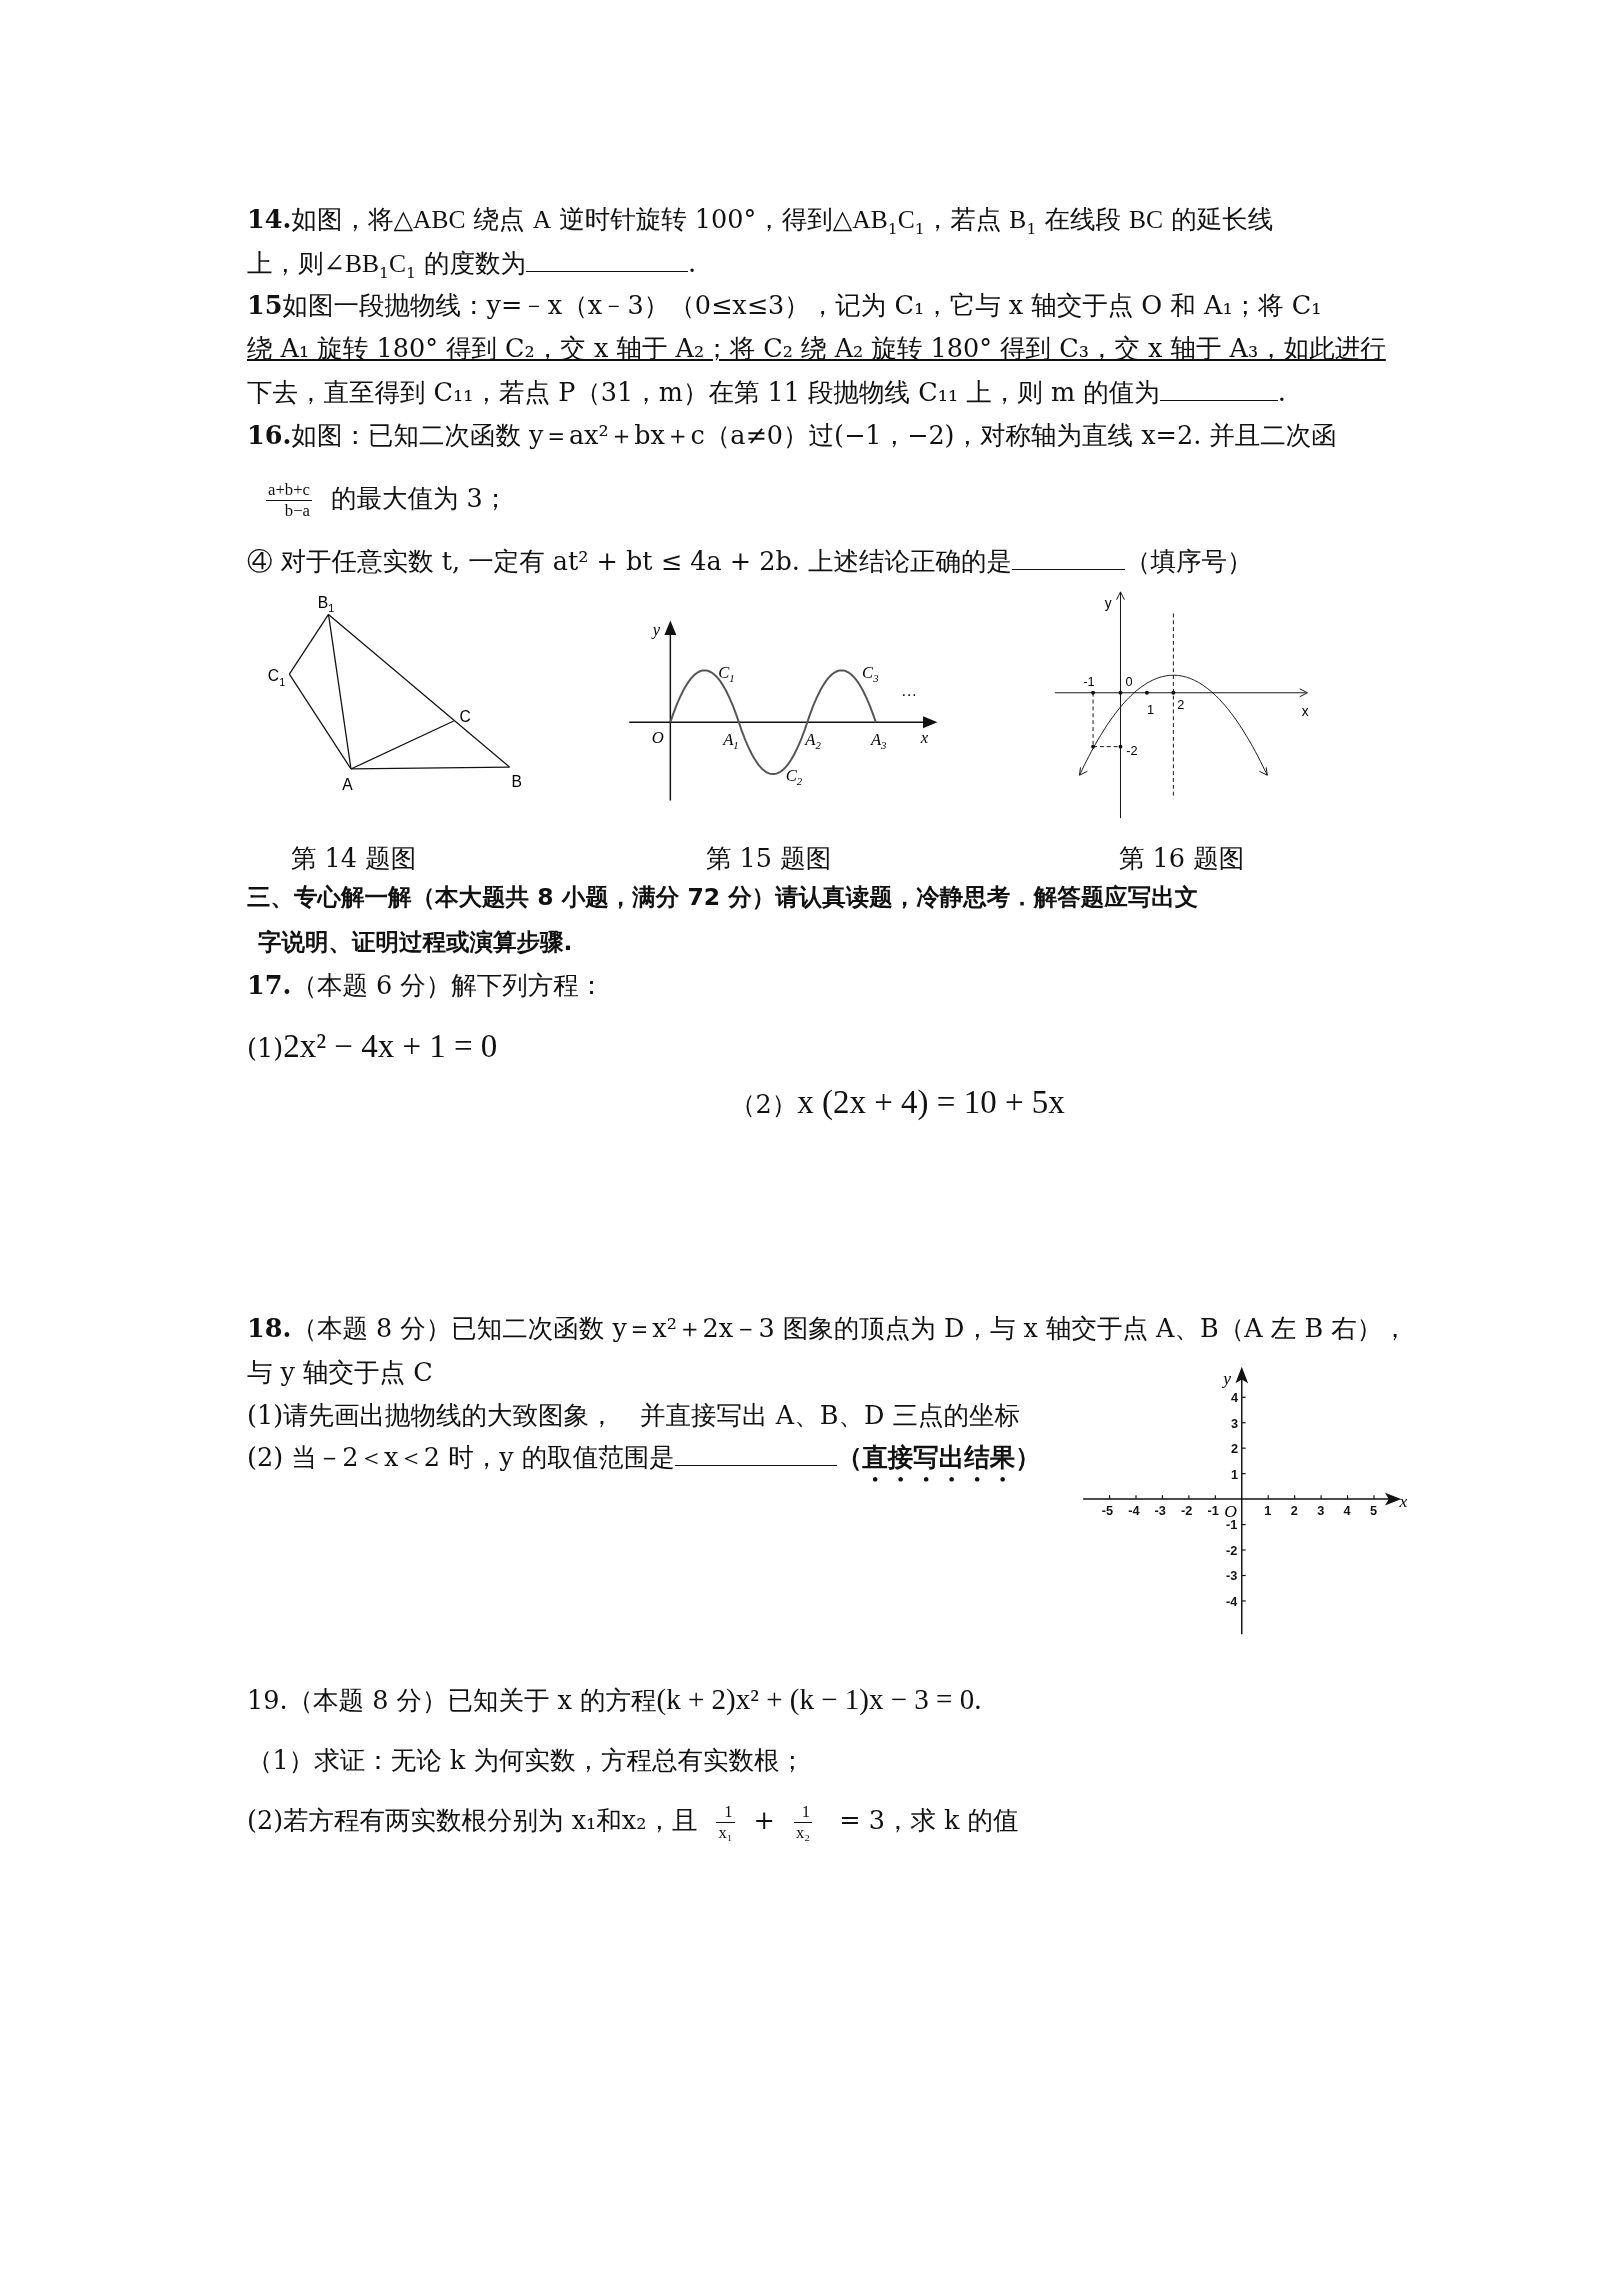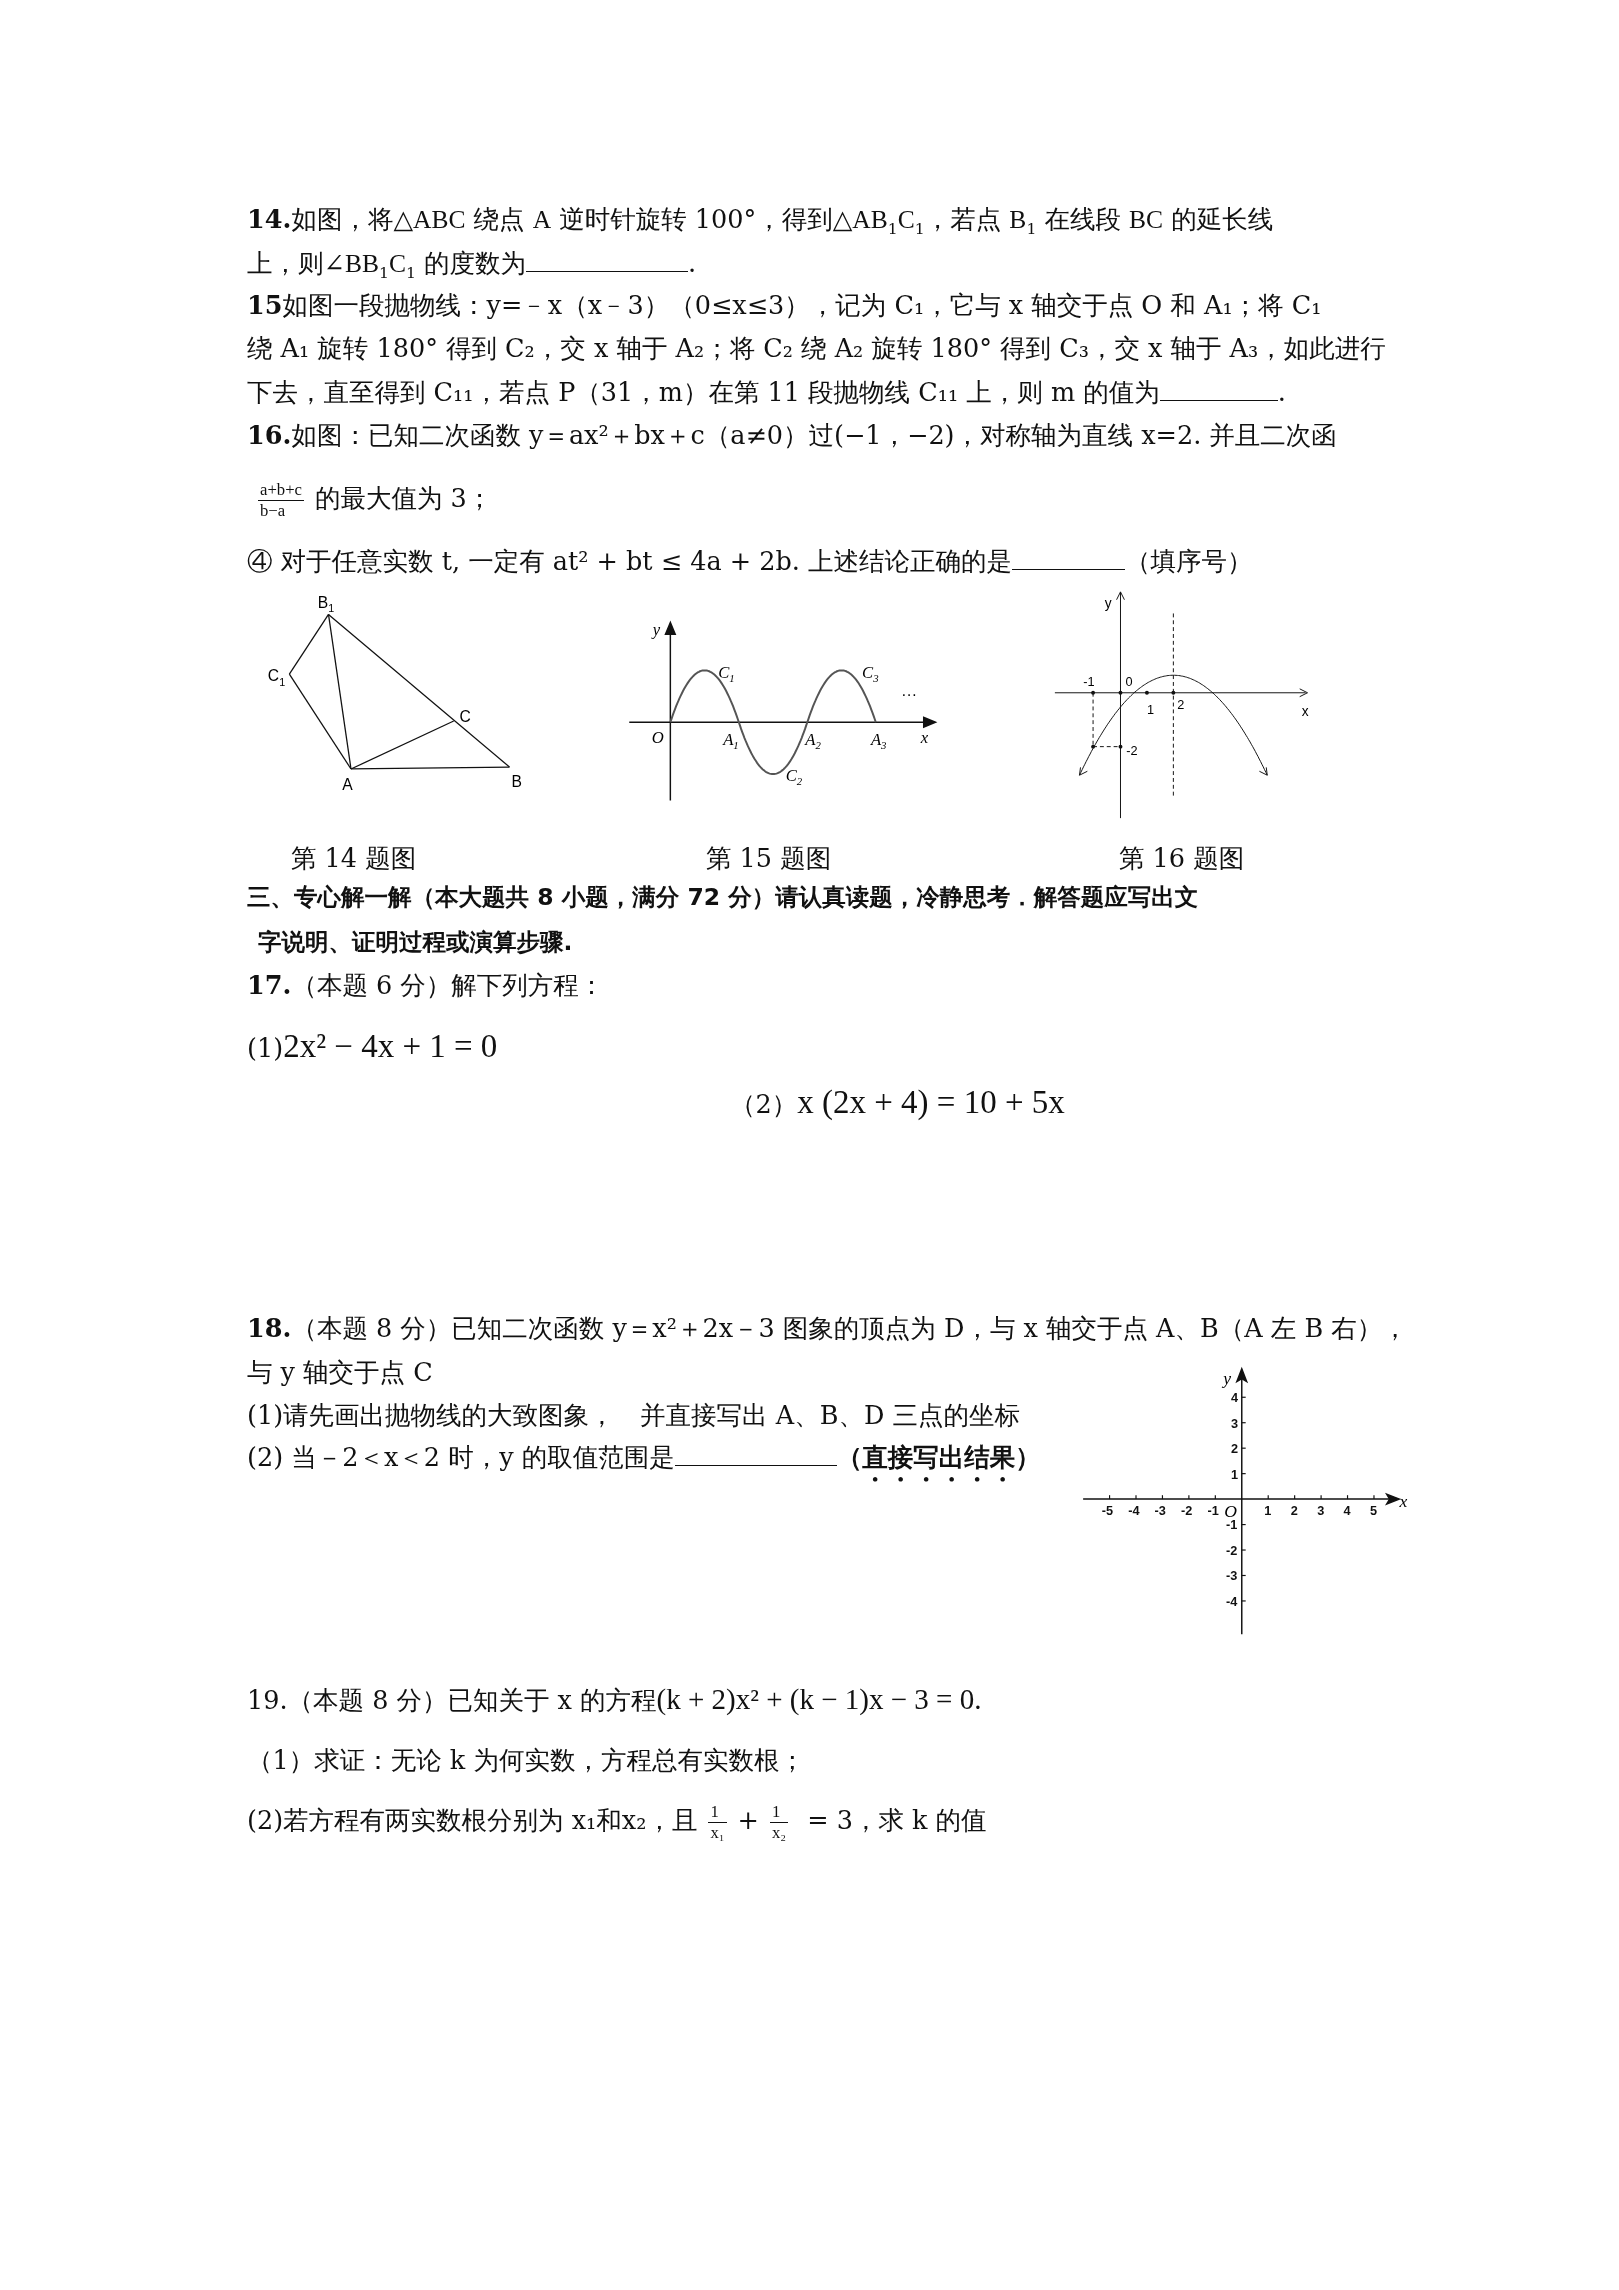--- a/index.html
+++ b/index.html
@@ -3,21 +3,21 @@
 <meta charset="utf-8">
 <style>
   html, body { margin:0; padding:0; background:#ffffff; }
   body { width:1619px; height:2291px; position:relative; overflow:hidden;
          font-family:"DejaVu Serif","Liberation Serif",serif; color:#111; }
   .line { position:absolute; left:247px; font-size:25.5px; line-height:31px; white-space:nowrap; }
   .i { font-family:"Liberation Serif",serif; }
   .b { font-weight:bold; }
   .blank { display:inline-block; border-bottom:1.5px solid #111; height:23.5px; vertical-align:baseline; }
   sub, sup { font-size:15.7px; }
-  .frac { display:inline-block; vertical-align:middle; text-align:left; font-size:16.7px; line-height:19.6px; margin:0 11px; }
+  .frac { display:inline-block; vertical-align:middle; text-align:right; font-size:16.7px; line-height:19.6px; margin:0 19px; }
   .frac .num { display:block; border-bottom:1.5px solid #111; padding:0 2px; }
   .frac .den { display:block; padding:0 2px; }
   .eq { font-family:"Liberation Serif",serif; font-size:33px; }
   .dotted { text-emphasis: dot; -webkit-text-emphasis: dot; text-emphasis-position: under; -webkit-text-emphasis-position: under; }
   .caption { position:absolute; font-size:25.5px; }
   svg text { font-family:"Liberation Sans",sans-serif; }
   svg .serif { font-family:"Liberation Serif",serif; font-style:italic; }
 </style>
 </head>
 <body>
@@ -25,21 +25,21 @@
 <div class="line" style="top:204px;">
   <span class="b">14.</span><span>如图，将△</span><span class="i">ABC</span><span> 绕点 </span><span class="i">A</span><span> 逆时针旋转 100°，得到△</span><span class="i">AB</span><sub>1</sub><span class="i">C</span><sub>1</sub><span>，若点 </span><span class="i">B</span><sub>1</sub><span> 在线段 </span><span class="i">BC</span><span> 的延长线</span>
 </div>
 <div class="line" style="top:247px;">
   <span>上，则∠</span><span class="i">BB</span><sub>1</sub><span class="i">C</span><sub>1</sub><span> 的度数为</span><span class="blank" style="width:162px;"></span><span>.</span>
 </div>
 
 <div class="line" style="top:290px;">
   <span class="b">15</span><span>如图一段抛物线：y=﹣x（x﹣3）（0≤x≤3），记为 C₁，它与 x 轴交于点 O 和 A₁；将 C₁</span>
 </div>
-<div class="line" style="top:333px;">
+<div class="line" style="top:333px;text-decoration:underline;">
   <span>绕 A₁ 旋转 180° 得到 C₂，交 x 轴于 A₂；将 C₂ 绕 A₂ 旋转 180° 得到 C₃，交 x 轴于 A₃，如此进行</span>
 </div>
 <div class="line" style="top:376px;">
   <span>下去，直至得到 C₁₁，若点 P（31，m）在第 11 段抛物线 C₁₁ 上，则 m 的值为</span><span class="blank" style="width:118px;"></span><span>.</span>
 </div>
 
 <div class="line" style="top:420px;">
   <span class="b">16.</span><span>如图：已知二次函数 y＝ax²＋bx＋c（a≠0）过(−1，−2)，对称轴为直线 x=2. 并且二次函</span>
 </div>
 <div class="line" style="top:480px;">

